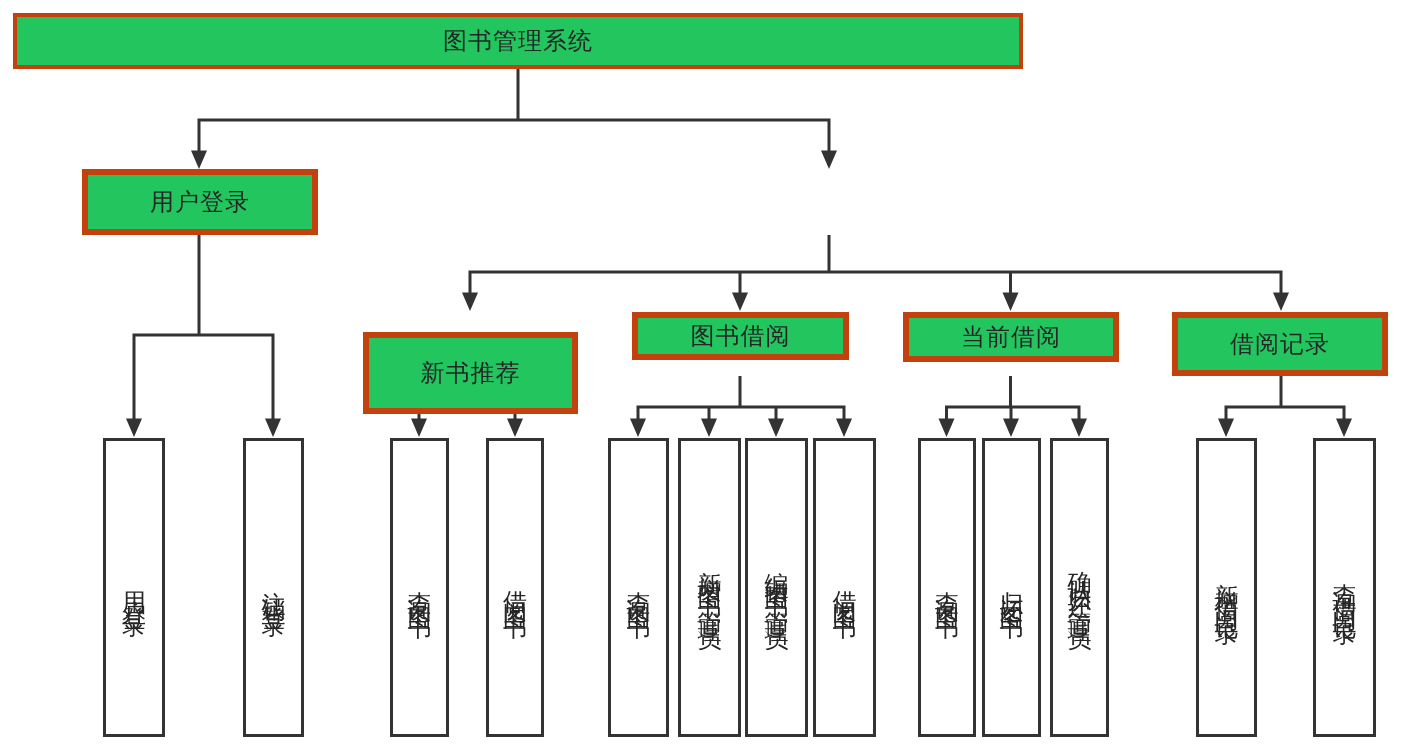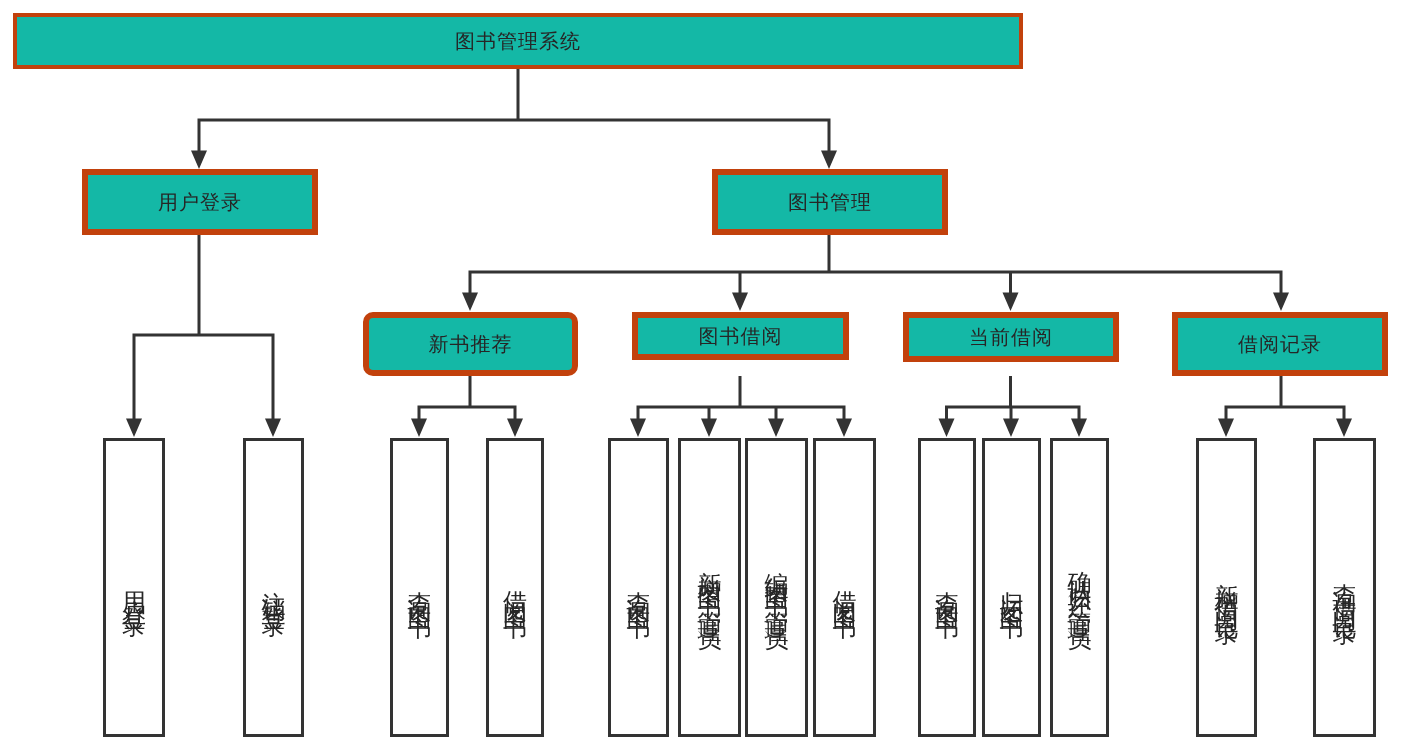--- a/index.html
+++ b/index.html
@@ -7,25 +7,25 @@
     position:relative;
     width:1405px;height:747px;
     background:#ffffff;
     font-family:"DejaVu Sans","Liberation Sans",sans-serif;
     overflow:hidden;
   }
   .connectors{position:absolute;left:0;top:0;width:1405px;height:747px;}
   .node{
     position:absolute;
     box-sizing:border-box;
-    background:#14b8a6;
+    background:#22c55e;
     border:6px solid #c2410c;
     display:flex;align-items:center;justify-content:center;
     color:#262626;
-    font-size:20px;
+    font-size:24px;
     letter-spacing:1px;
     white-space:nowrap;
   }
   .node.root{border-width:4px;}
   .leaf{
     position:absolute;
     box-sizing:border-box;
     background:#ffffff;
     border:3px solid #333333;
     display:flex;align-items:center;justify-content:center;
@@ -37,21 +37,21 @@
     text-orientation:mixed;
     letter-spacing:8px;
     line-height:1;
   }
   
   .n-login  {left:82px;  top:169px; width:236px; height:66px;}
   .n-manage {left:712px; top:169px; width:236px; height:66px;}
   
   .n-root   {left:13px;  top:13px;  width:1010px;height:56px;}
   
-  .n-newbook{left:363px; top:312px; width:215px; height:64px;border-radius:10px;}
+  .n-newbook{left:363px; top:332px; width:215px; height:82px;}
   .n-borrow {left:632px; top:312px; width:217px; height:48px;}
   .n-current{left:903px; top:312px; width:216px; height:50px;}
   .n-records{left:1172px;top:312px; width:216px; height:64px;}
   
   .lf{top:438px;height:299px;}
   .lf-u1{left:103px; width:62px;}
   .lf-u2{left:243px; width:61px;}
   .lf-n1{left:390px; width:59px;}
   .lf-n2{left:486px; width:58px;}
   .lf-b1{left:608px; width:61px;}
@@ -133,21 +133,20 @@
       M938.5 418.5 L954.5 418.5 L946.5 437 Z
       M1003 418.5 L1019 418.5 L1011 437 Z
       M1071 418.5 L1087 418.5 L1079 437 Z
       M1218 418.5 L1234 418.5 L1226 437 Z
       M1336 418.5 L1352 418.5 L1344 437 Z"></path>
   </svg>
 
   <div class="node root n-root">图书管理系统</div>
 
   <div class="node n-login">用户登录</div>
-  <div class="node n-manage">图书管理</div>
 
   <div class="node n-newbook">新书推荐</div>
   <div class="node n-borrow">图书借阅</div>
   <div class="node n-current">当前借阅</div>
   <div class="node n-records">借阅记录</div>
 
   <div class="leaf lf lf-u1">
     <span>用户登录</span>
   </div>
   <div class="leaf lf lf-u2">

